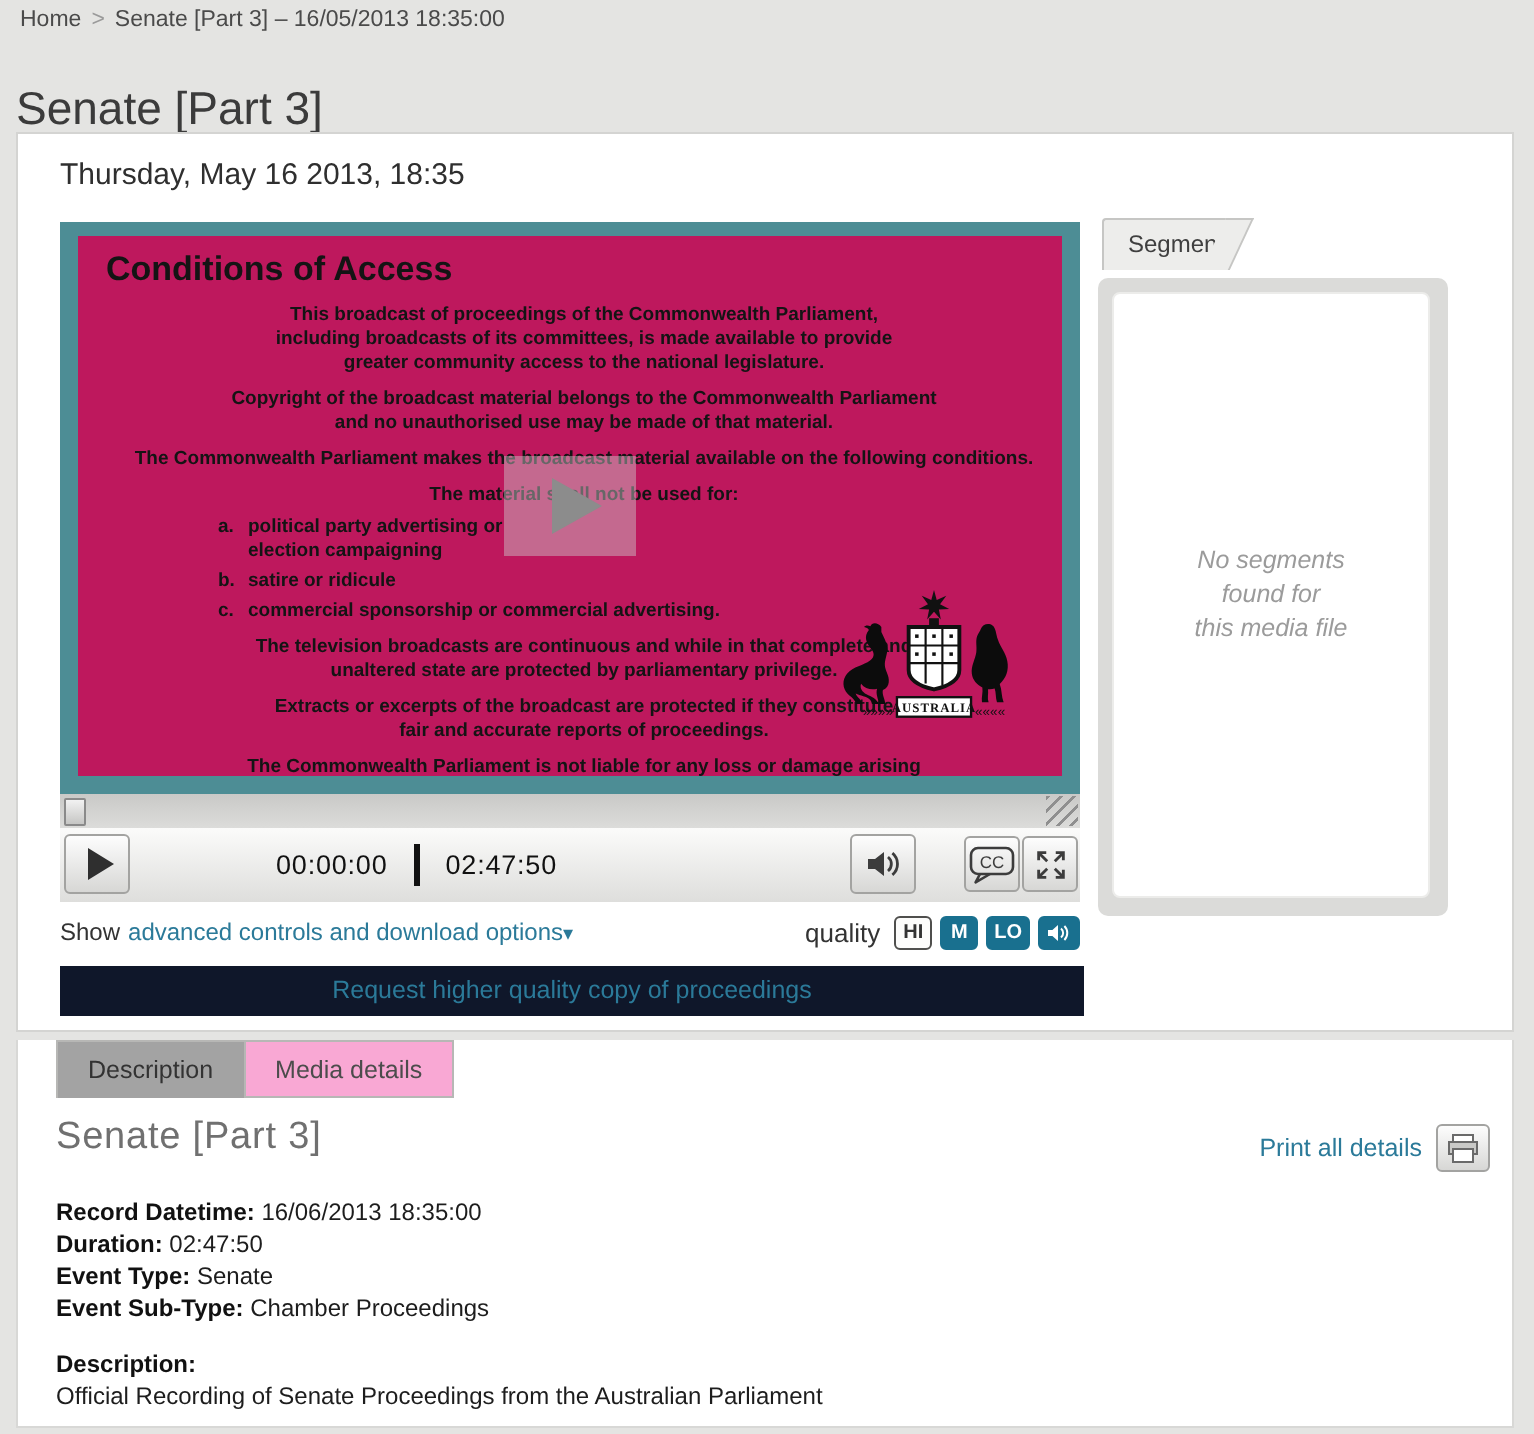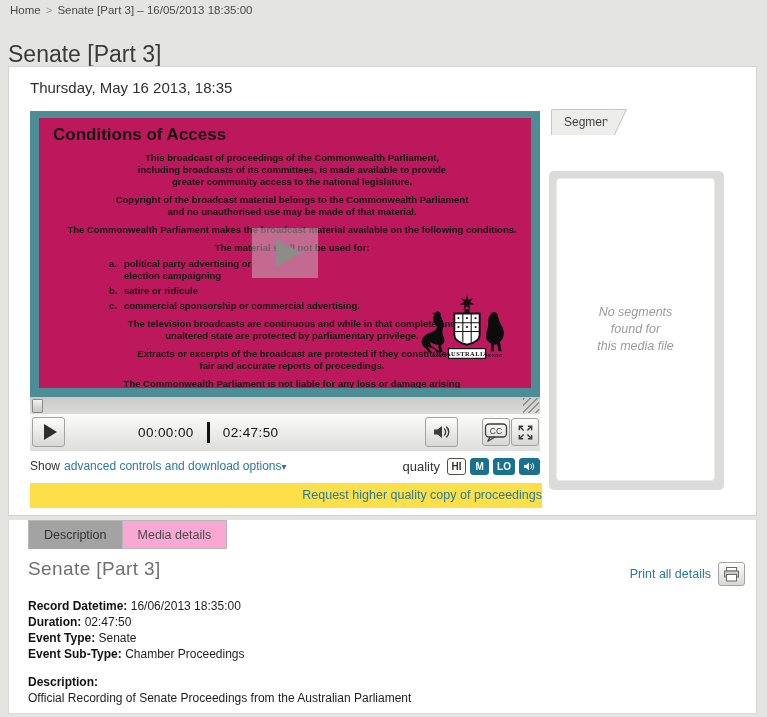--- a/index.html
+++ b/index.html
@@ -64,33 +64,33 @@
   .adv-link{color:#2b7a99;text-decoration:none;cursor:pointer;margin-left:4px;}
   .adv-arrow{color:#2b7a99;font-size:10px;}
   .flex-sp{flex:1;}
   .q-label{font-size:13px;color:#333;margin-right:3px;}
   .q-btn{height:17px;min-width:19px;padding:0 3px;font-size:10px;font-weight:bold;border-radius:3px;
     display:inline-flex;align-items:center;justify-content:center;margin-left:4px;
     box-sizing:border-box;cursor:pointer;}
   .q-hi{background:#fcfcfb;border:1px solid #4f4f4d;color:#333;}
   .q-on{background:#19708f;border:1px solid #19708f;color:#fff;}
 
-  .request-bar{position:absolute;left:21px;top:416px;width:512px;height:25px;background:#fde047;
-    text-align:right;line-height:25px;font-size:12.5px;}
+  .request-bar{position:absolute;left:21px;top:416px;width:512px;height:25px;background:#0f172a;
+    text-align:center;line-height:25px;font-size:12.5px;}
   .request-bar a{color:#2b7a99;text-decoration:none;cursor:pointer;}
 
   
   .seg-tab{position:absolute;left:542px;top:42px;width:62px;height:26px;background:#ededeb;
     border:1px solid #c6c6c4;border-right:none;border-bottom:none;border-radius:2px 0 0 0;
     line-height:25px;padding-left:12px;font-size:12px;color:#3f3f3f;cursor:pointer;box-sizing:border-box;text-align:center;}
   .seg-tab::after{content:"";position:absolute;right:-14px;top:-1px;width:14px;height:26px;
     background:#ededeb;border-top:1px solid #c6c6c4;border-right:1px solid #c6c6c4;
     transform:skewX(-25deg);transform-origin:top left;box-sizing:border-box;}
   .seg-panel{position:absolute;left:540px;top:72px;width:175px;height:319px;
-    background:#dbdbd9;border-radius:5px;margin-top:32px;}
+    background:#dbdbd9;border-radius:5px;}
   .seg-inner{position:absolute;left:7px;top:7px;right:9px;bottom:9px;background:#fff;
     border-radius:4px;border:1px solid #ececea;display:flex;align-items:center;justify-content:center;}
   .seg-empty{font-style:italic;color:#9b9b9b;font-size:12.5px;line-height:17px;
     text-align:center;white-space:pre-line;}
 
   
   .desc-panel{position:absolute;left:8px;top:520px;width:749px;height:194px;background:#fff;
     border:1px solid #d8d8d6;border-top:none;box-sizing:border-box;}
   .tabs-row{position:absolute;left:19px;top:0;display:flex;}
   .tab{height:29px;line-height:28px;padding:0 15px;font-size:12.5px;box-sizing:border-box;cursor:pointer;}

